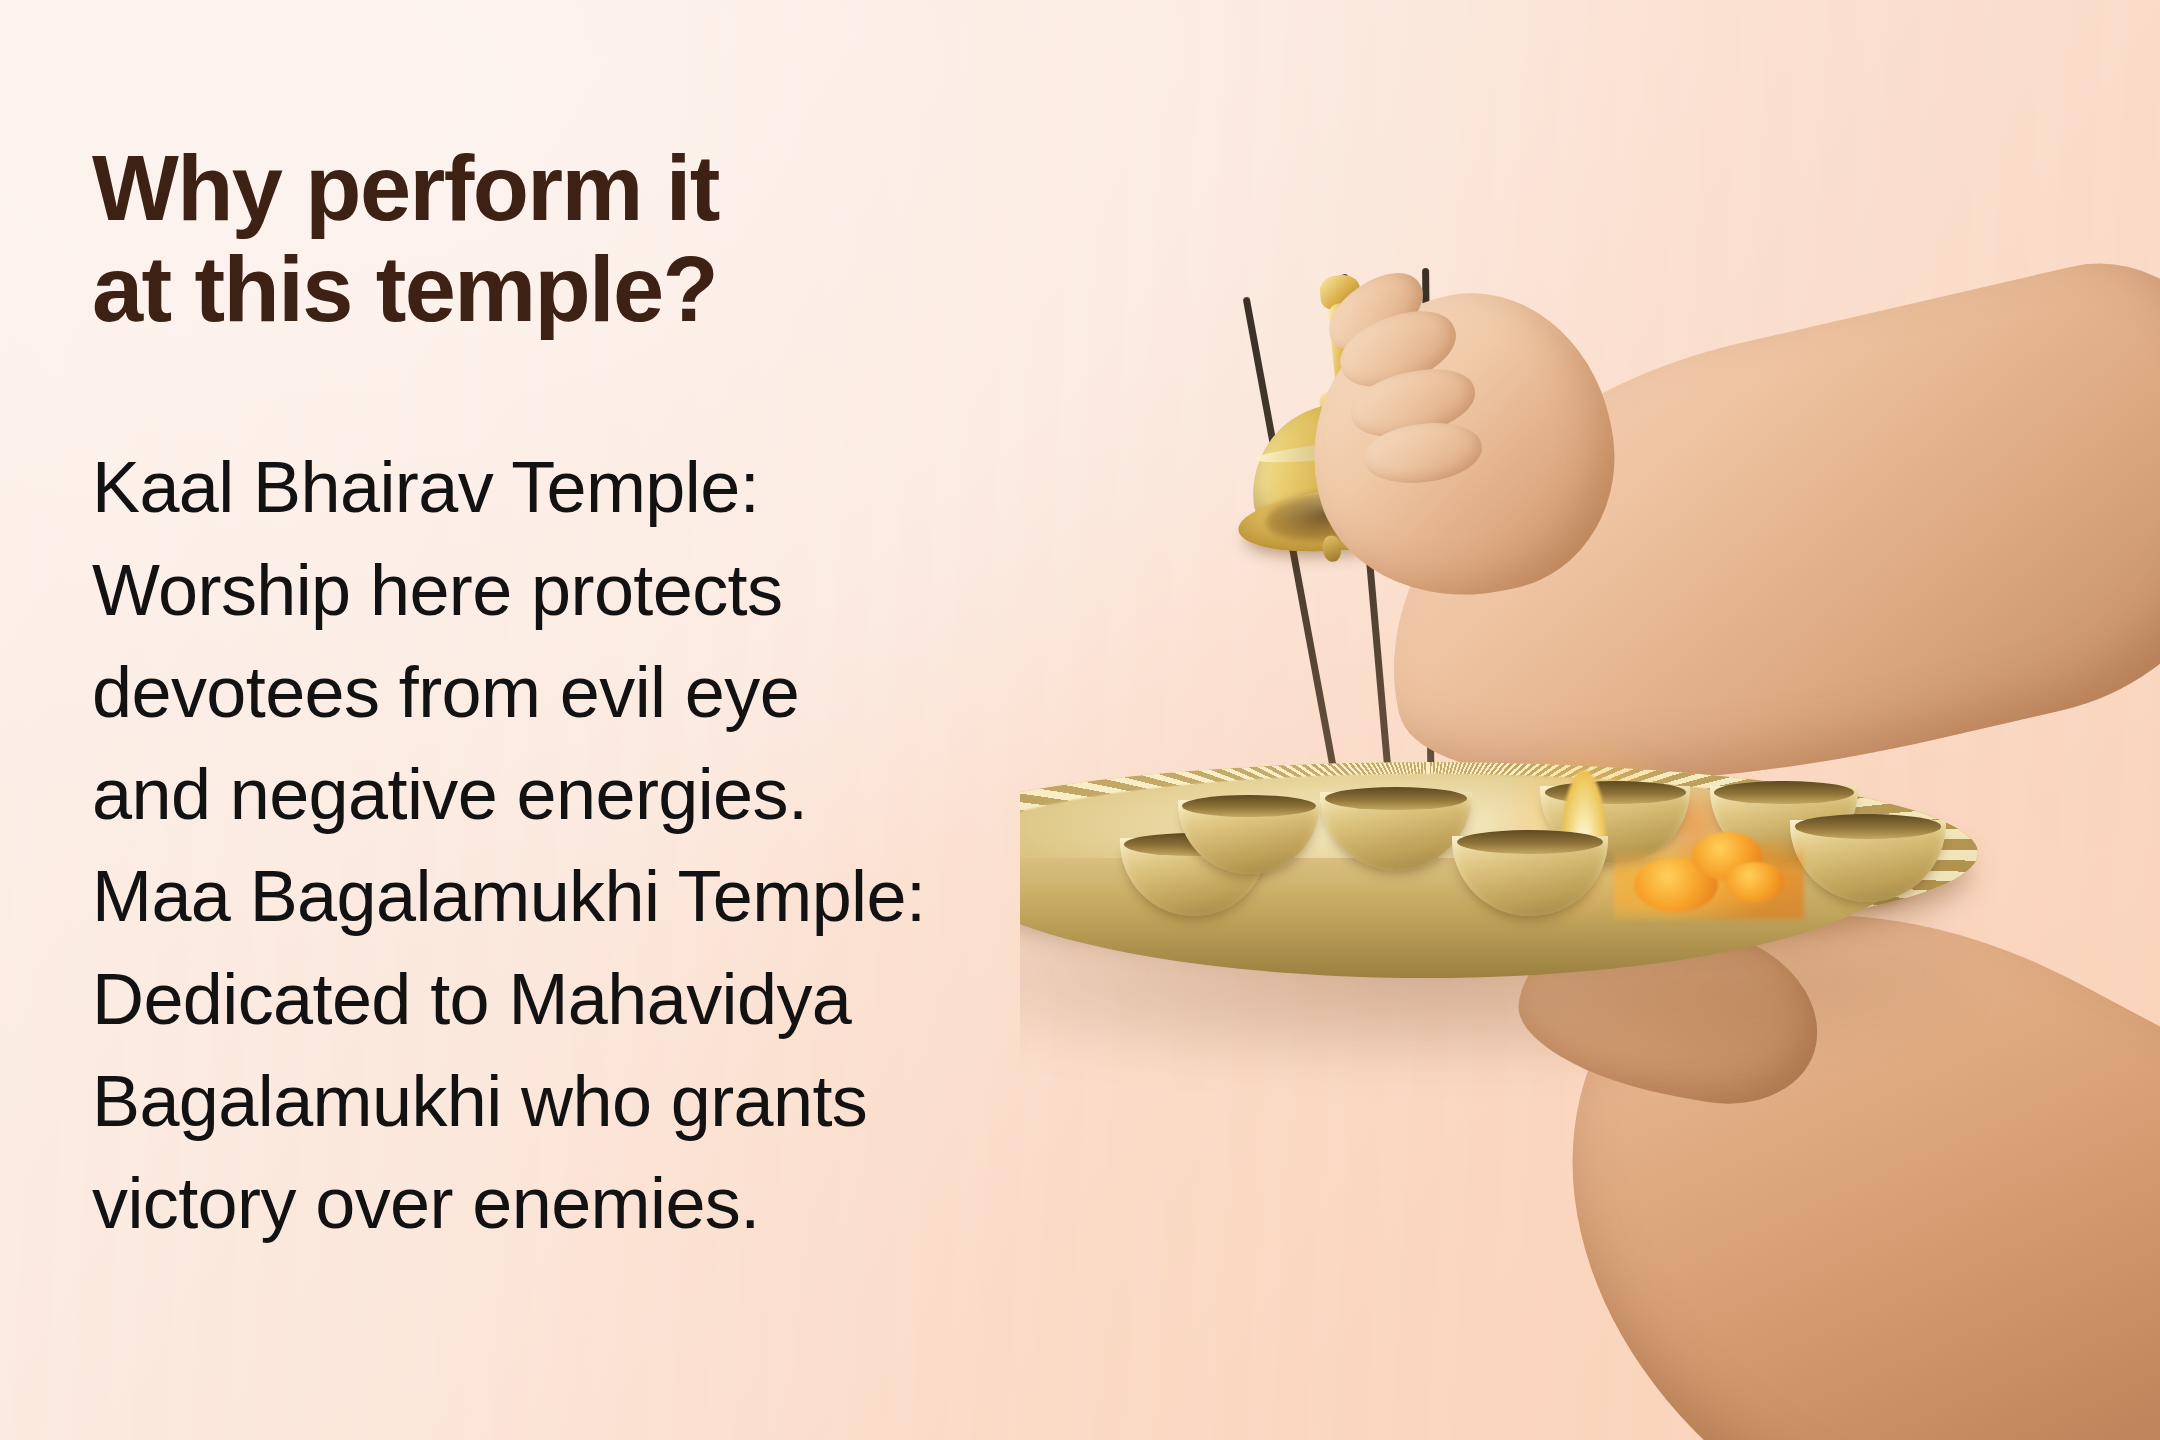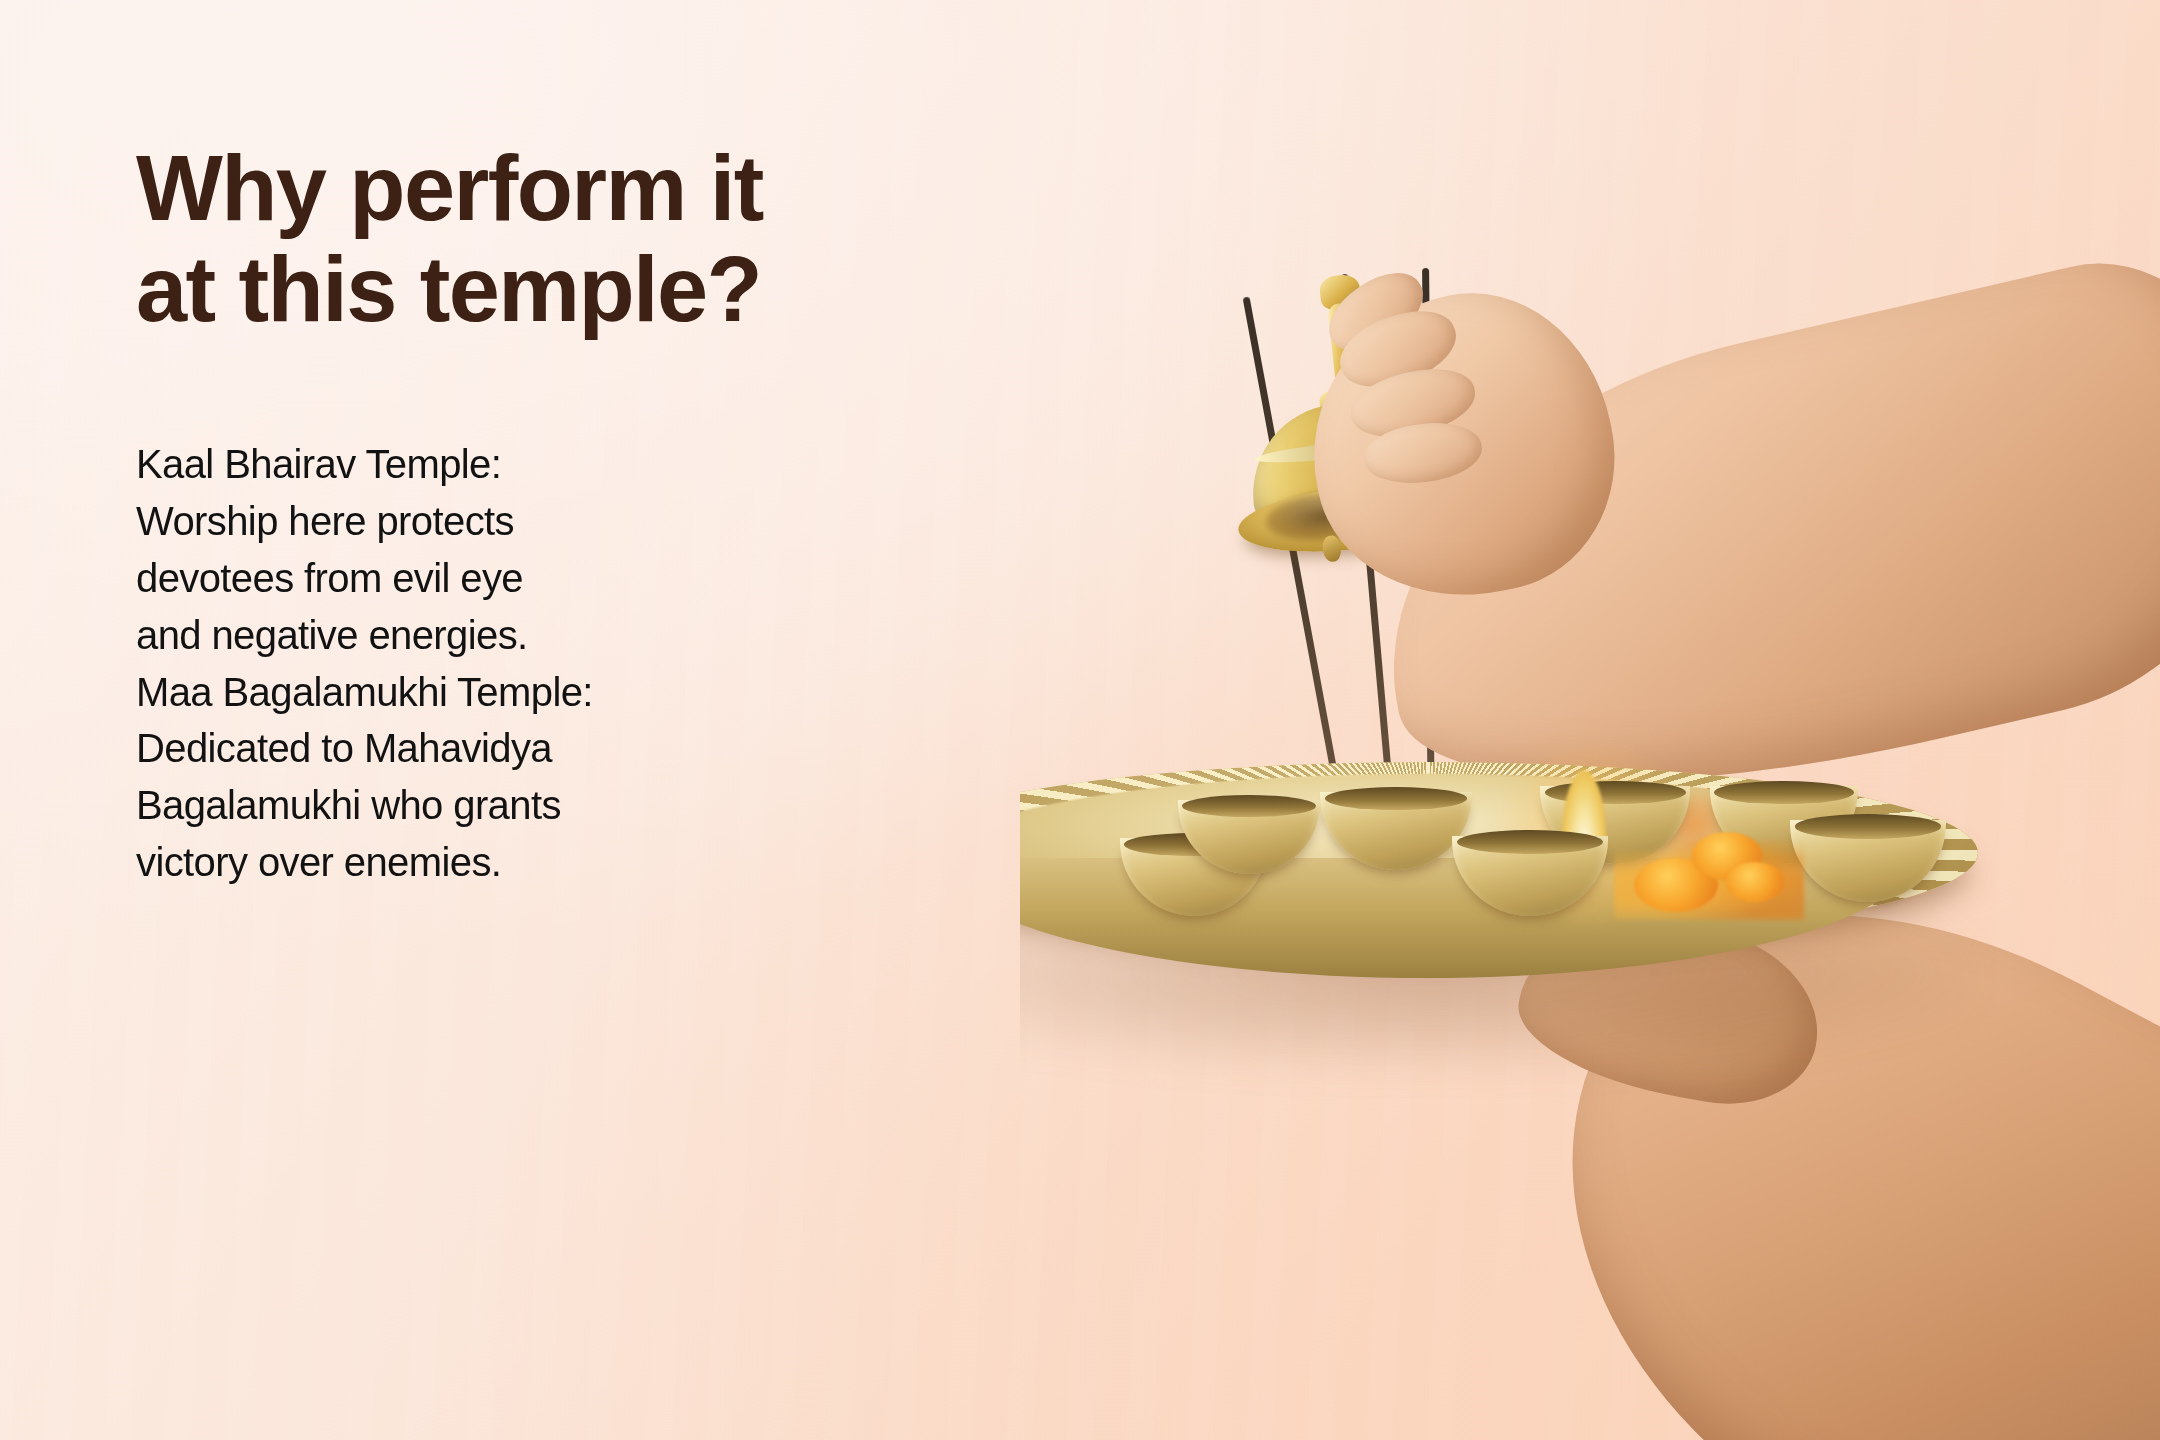--- a/index.html
+++ b/index.html
@@ -32,35 +32,34 @@
         rgba(214,160,125,0.045) 60px);
     mix-blend-mode:soft-light;
     pointer-events:none;
   }
 
   
   #text-column {
     position:absolute;
     left:92px; top:138px;
     width:1000px;
-    margin-left:44px;
   }
 
   #headline {
     font-size:92px;
     font-weight:700;
     line-height:1.10;
     letter-spacing:-1.6px;
     color:#3d2114;
     white-space:pre-line;
   }
 
   #body-copy {
     margin-top:96px;
-    font-size:40px;
+    font-size:72px;
     font-weight:500;
     line-height:1.42;
     letter-spacing:-0.6px;
     color:#121212;
     white-space:pre-line;
   }
 
   
   #photo {
     position:absolute;

